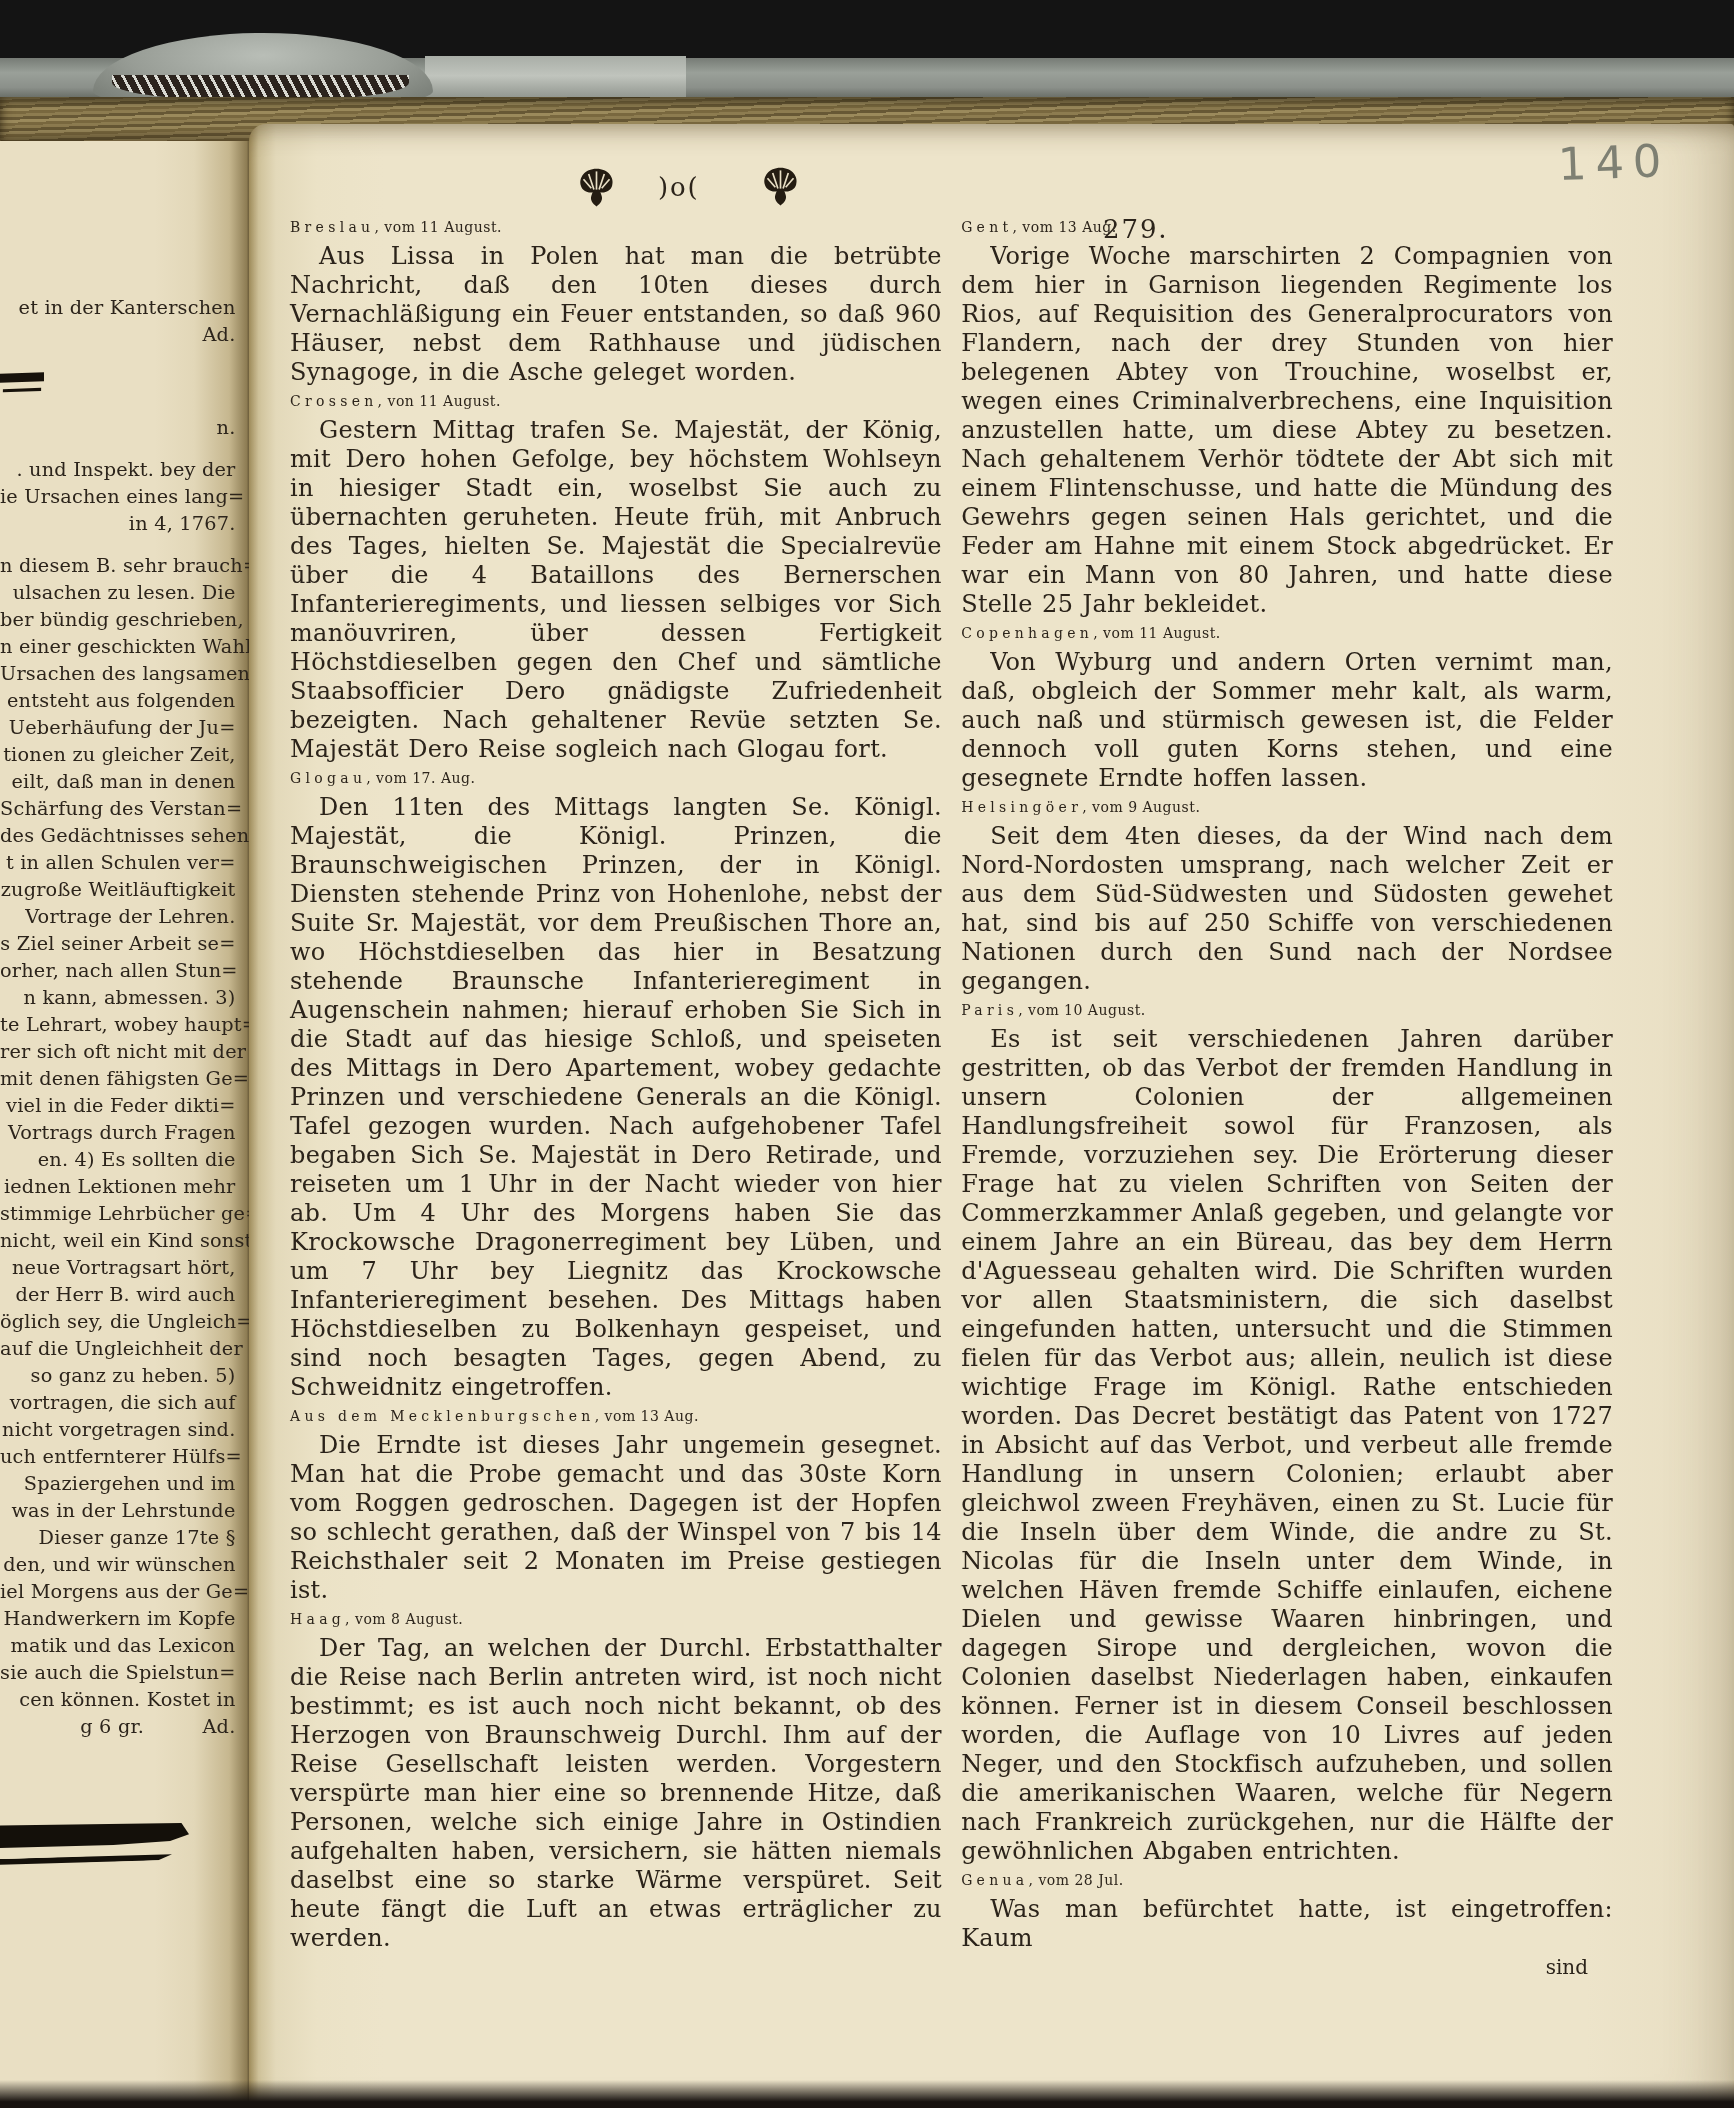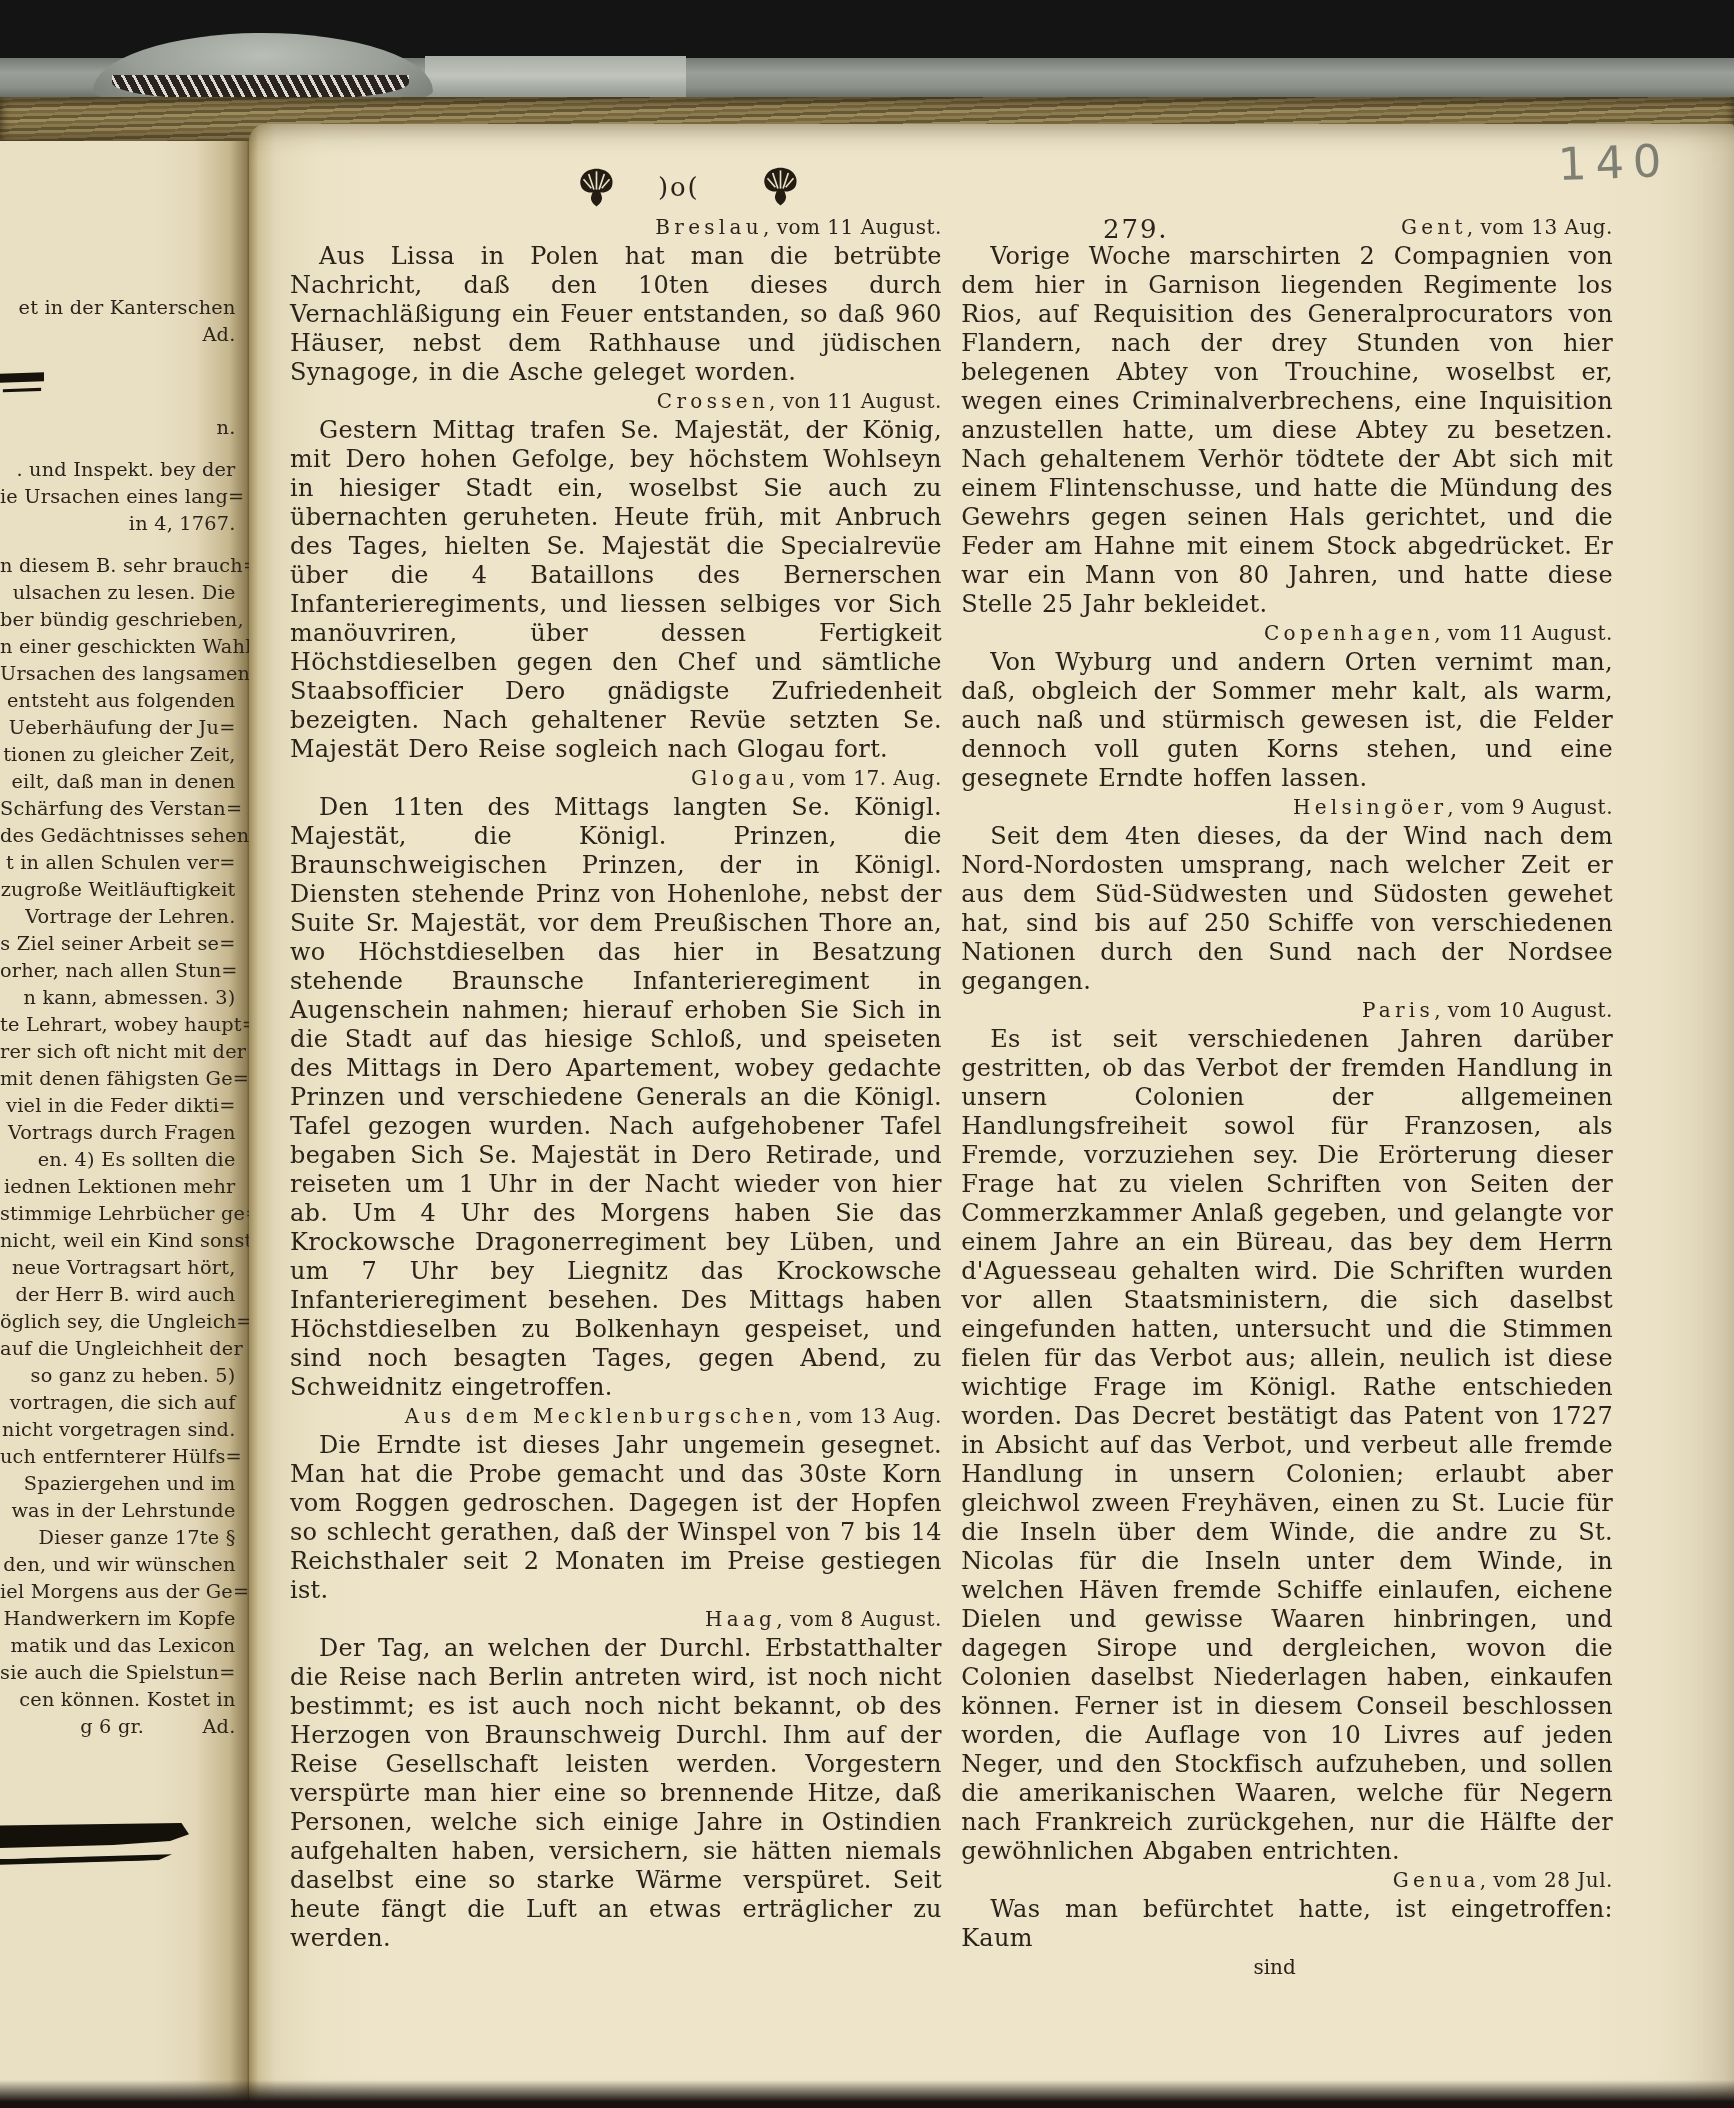--- a/index.html
+++ b/index.html
@@ -50,26 +50,26 @@
   .header-divider{position:absolute;left:409px;top:48px;font-size:26px;color:#2c241b;
     letter-spacing:1.9px;}
   .page-number{position:absolute;left:854px;top:48px;font-size:26px;color:#2c241b;
     letter-spacing:1.9px;margin-top:42px;}
   .pencil-number{position:absolute;left:1309px;top:11.6px;font-size:45px;color:#676b61;
     font-family:"DejaVu Sans","Liberation Sans",sans-serif;letter-spacing:8.7px;
     transform:rotate(-2deg);opacity:.82;}
   
   .columns{position:absolute;left:41px;top:89px;width:1323px;display:flex;gap:19.3px;}
   .col{width:652px;}
-  .section-heading{text-align:right;font-size:20px;line-height:29px;color:#2c241b;
+  .section-heading{text-align:left;font-size:14px;line-height:29px;color:#2c241b;
     letter-spacing:0.5px;}
   .heading-name{letter-spacing:4.3px;}
   .body-text{margin:0;font-size:24px;line-height:29px;color:#2b231a;
     text-align:justify;text-indent:29px;letter-spacing:0.3px;word-spacing:1.4px;}
-  .catchword{text-align:center;font-size:20px;line-height:29px;color:#2b231a;
+  .catchword{text-align:right;font-size:20px;line-height:29px;color:#2b231a;
     padding-right:25px;}
 </style>
 </head>
 <body>
 
 <div class="cloth-band"></div>
 <div class="cloth-band-light"></div>
 <div class="headband">
   <div class="headband-braid"></div>
 </div>

